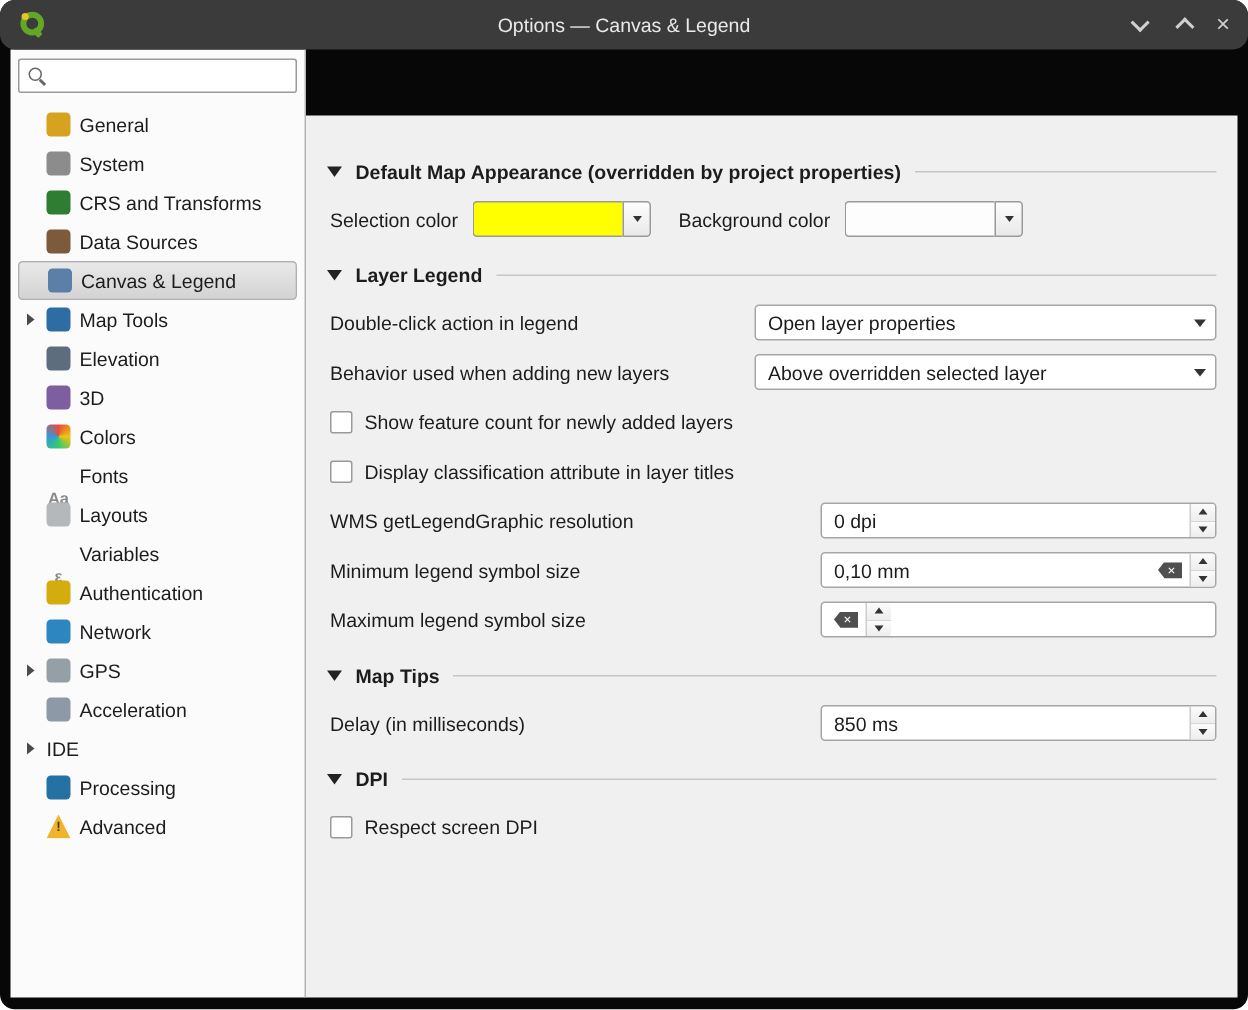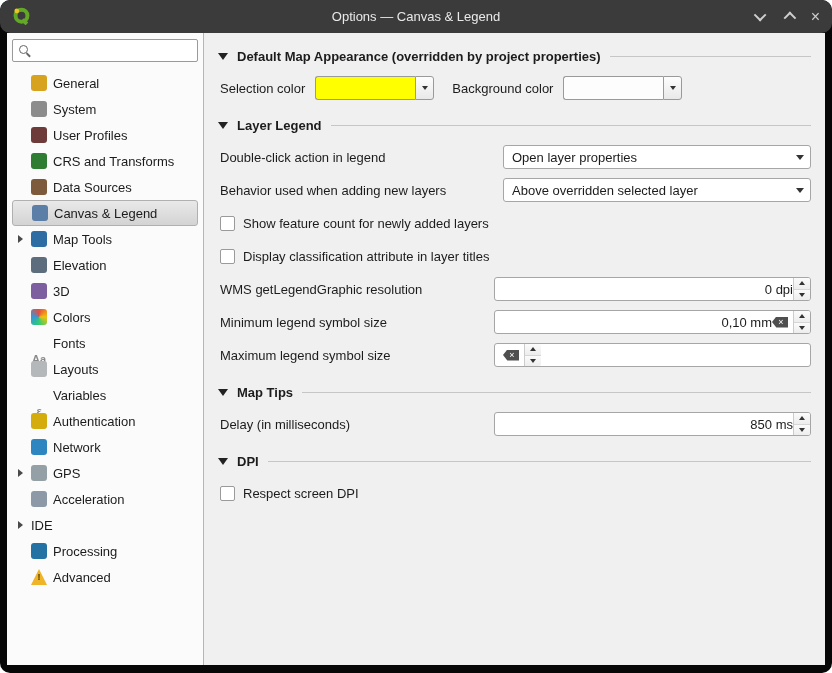--- a/index.html
+++ b/index.html
@@ -47,21 +47,21 @@
          border-left:5px solid #4a4a4a; }
   .chipIc { width:16px; height:16px; border-radius:3px; flex:none; display:flex;
             align-items:center; justify-content:center; font-size:9px; font-weight:bold;
             color:#ffffff; }
   .text-icon { width:16px; flex:none; text-align:center; color:#8a8a8a; font-size:11px;
                font-weight:bold;margin-top:32px; }
   .side-label { white-space:nowrap; }
 
   
   .panel { flex:1; background:#f0f0f0; display:flex; flex-direction:column;
-           padding:8px 12px 0 12px; }
+           padding:22px 12px 0 12px;margin-top:44px; }
   .sections { flex:1; overflow:hidden; }
   .sec-header { display:flex; align-items:center; gap:9px; margin:8px 2px 12px 2px; }
   .sec-arrow { width:0; height:0; border-left:5px solid transparent;
                border-right:5px solid transparent; border-top:7px solid #222222; flex:none; }
   .sec-title { font-weight:bold; white-space:nowrap; }
   .sec-line { flex:1; height:1px; background:#c6c6c6; }
   .sec-body { margin:0 2px 18px 4px; }
 
   .row { display:flex; align-items:center; margin-bottom:9px; min-height:24px; }
   .row:last-child { margin-bottom:0; }
@@ -73,22 +73,22 @@
            border-radius:3px; display:flex; align-items:center; padding-left:8px; flex:none; }
   .combo .val { flex:1; white-space:nowrap; overflow:hidden; }
   .carrow { width:20px; flex:none; display:flex; align-items:center; justify-content:center; }
   .tri-down { width:0; height:0; border-left:4px solid transparent;
               border-right:4px solid transparent; border-top:5px solid #333333; }
   .tri-up { width:0; height:0; border-left:3px solid transparent;
             border-right:3px solid transparent; border-bottom:4px solid #333333; }
   .tri-down.sm { border-left-width:3px; border-right-width:3px; border-top-width:4px; }
 
   
-  .spin { width:317px; height:24px; background:#ffffff; border:1px solid #a6a6a6;
-          border-radius:3px; display:flex; align-items:center; padding-left:8px; flex:none;text-align:right; }
+  .spin { width:264px; height:24px; background:#ffffff; border:1px solid #a6a6a6;
+          border-radius:3px; display:flex; align-items:center; padding-left:8px; flex:none; }
   .spin .val { flex:1; white-space:nowrap; }
   .clear-btn { width:16px; height:11px; background:#4f4f4f; flex:none; margin-right:5px;
                clip-path:polygon(27% 0, 100% 0, 100% 100%, 27% 100%, 0 50%);
                color:#ffffff; font-size:9px; line-height:11px; text-align:center; }
   .clear-btn::after { content:"×"; display:block; margin-left:2px; }
   .spin-btns { width:17px; height:22px; display:flex; flex-direction:column; flex:none;
                border-left:1px solid #cccccc; }
   .spin-up, .spin-down { flex:1; display:flex; align-items:center; justify-content:center;
                background:linear-gradient(#fbfbfb,#ededed); }
   .spin-up { border-bottom:1px solid #d6d6d6; border-radius:0 2px 0 0; }
@@ -154,25 +154,20 @@
             <span class="chipIc" style="background: rgb(215, 162, 30);"></span>
             <span class="side-label">General</span>
           </div>
           <div class="side-item">
             <span class="arrow"></span>
             <span class="chipIc" style="background: rgb(140, 140, 140);"></span>
             <span class="side-label">System</span>
           </div>
           <div class="side-item">
             <span class="arrow"></span>
-            <span class="chipIc" style="background: rgb(110, 59, 59);"></span>
-            <span class="side-label">User Profiles</span>
-          </div>
-          <div class="side-item">
-            <span class="arrow"></span>
             <span class="chipIc" style="background: rgb(46, 125, 50);"></span>
             <span class="side-label">CRS and Transforms</span>
           </div>
           <div class="side-item">
             <span class="arrow"></span>
             <span class="chipIc" style="background: rgb(125, 90, 60);"></span>
             <span class="side-label">Data Sources</span>
           </div>
           <div class="side-item selected">
             <span class="arrow"></span>

